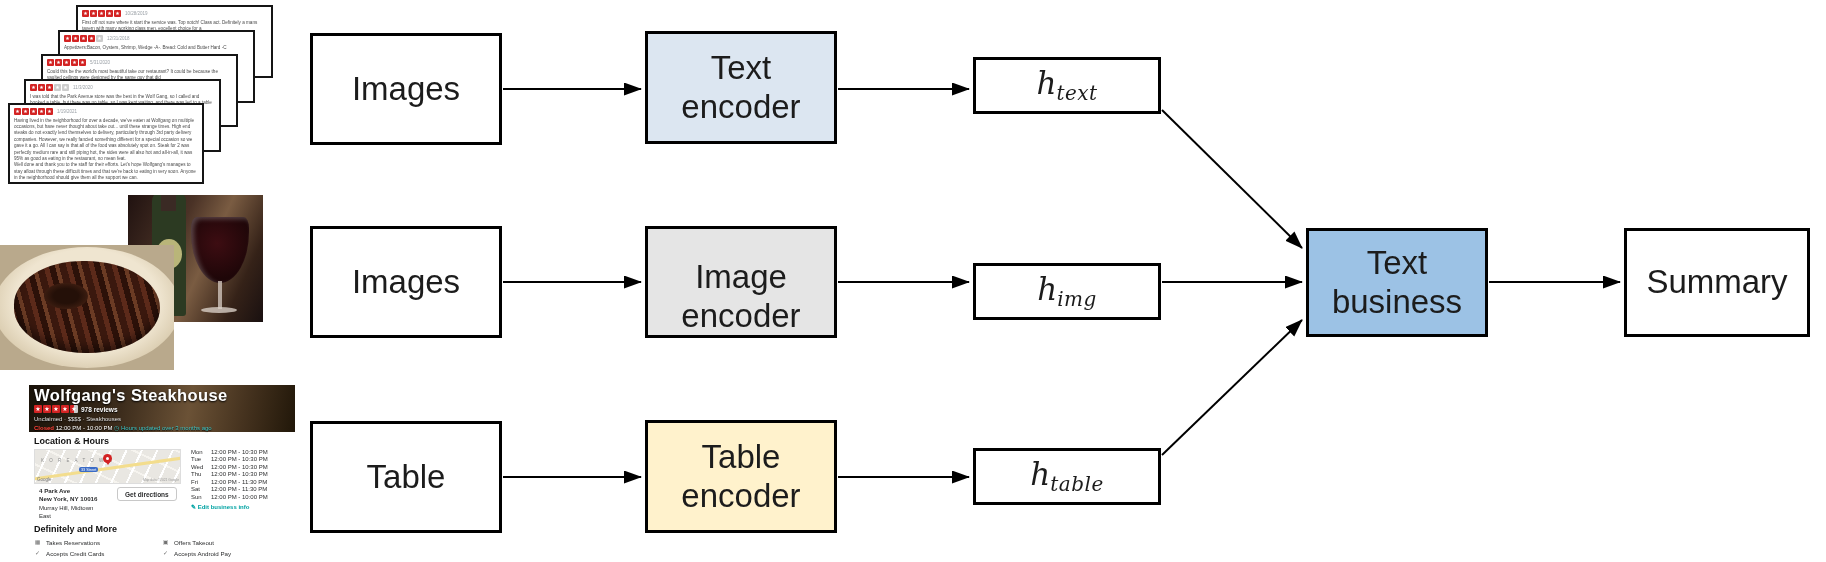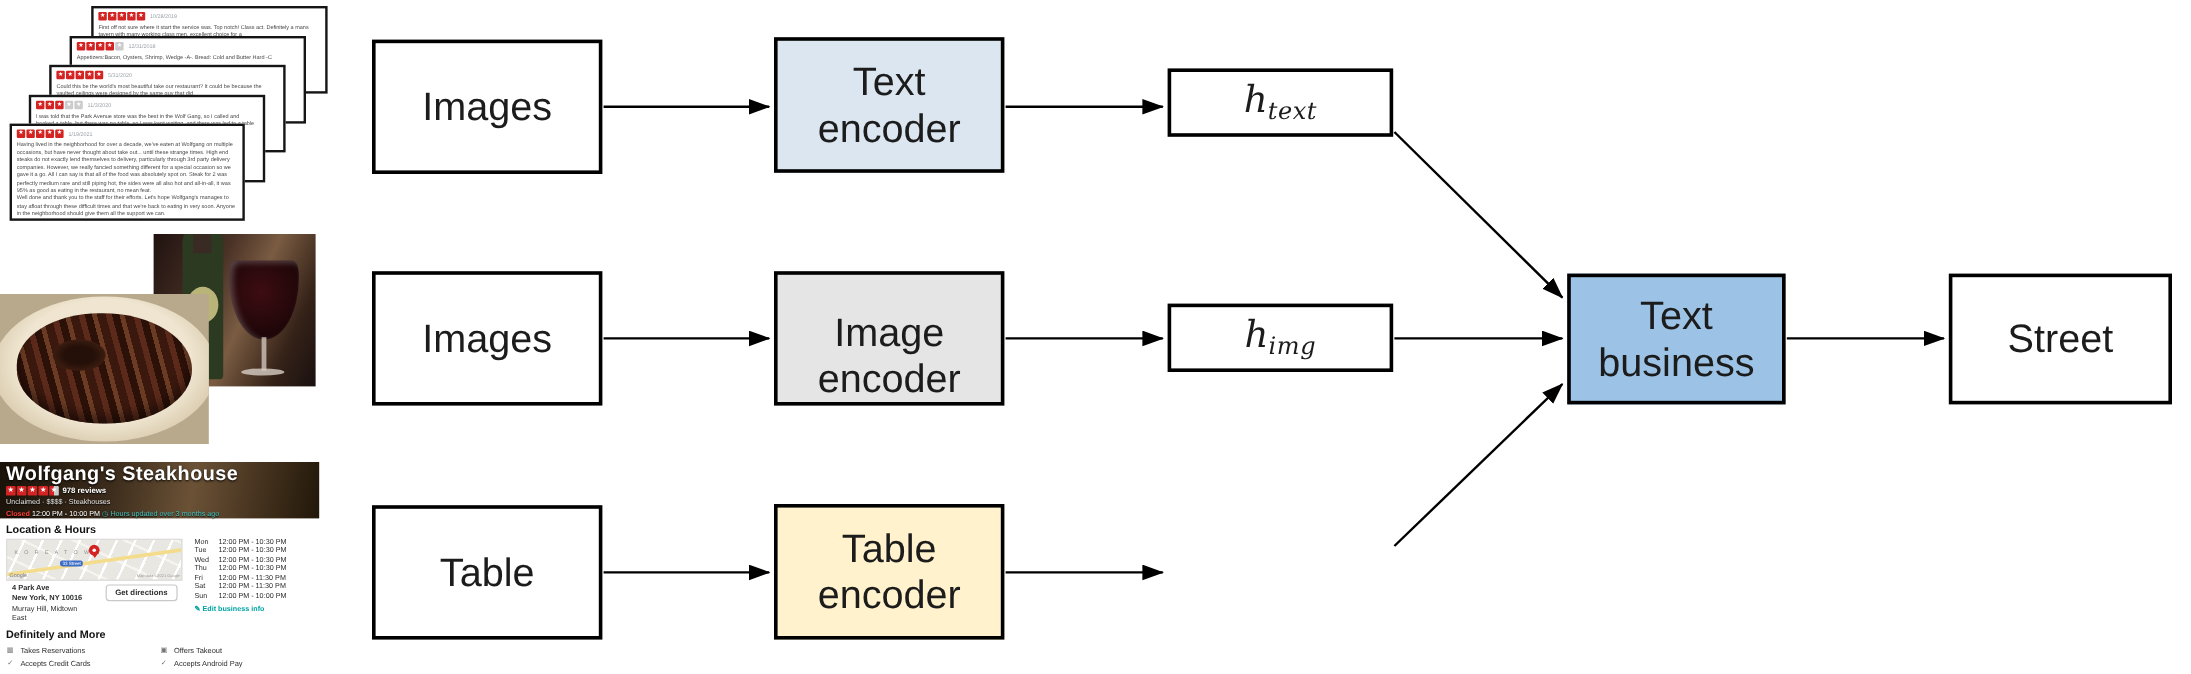--- a/index.html
+++ b/index.html
@@ -41,21 +41,21 @@
       border-radius:50%;opacity:.8;}
   .steak-photo{left:0;top:245px;width:174px;height:125px;background:#b9a98c;}
   .plate{position:absolute;left:-6px;top:2px;width:186px;height:121px;border-radius:50%;
       background:radial-gradient(ellipse at 50% 45%,#efe5d0 55%,#d9cbae 75%,#c3b292 100%);}
   .steak{position:absolute;left:14px;top:16px;width:146px;height:92px;border-radius:48% 52% 50% 50%;
       background:repeating-linear-gradient(75deg,#3a180e 0 7px,#5c2a1a 7px 12px,#2c1109 12px 18px,#6b3b24 18px 22px);
       box-shadow:inset 0 -6px 10px rgba(0,0,0,.45);}
   .steak-bone{position:absolute;left:44px;top:38px;width:44px;height:26px;border-radius:50%;
       background:radial-gradient(#241008 40%,#4a2415 90%);}
   
-  .biz{position:absolute;left:0;top:385px;width:266px;height:152px;background:#fff;font-size:6px;color:#2d2e2f;}
+  .biz{position:absolute;left:0;top:385px;width:266px;height:152px;background:#fff;font-size:6px;color:#2d2e2f;padding-left:29px;}
   .biz-header{position:relative;width:100%;height:47px;
       background:linear-gradient(100deg,#191209 0%,#3c2c1c 35%,#6b5236 60%,#46331f 80%,#211709 100%);
       color:#fff;padding:2px 5px;box-sizing:border-box;}
   .biz-name{font-size:16.5px;font-weight:bold;letter-spacing:.4px;text-shadow:0 1px 2px #000;line-height:1.05;}
   .biz-rating-row{display:flex;align-items:center;gap:3px;margin-top:1px;}
   .biz-rating-row .star{width:8px;height:8px;line-height:8px;font-size:6px;}
   .biz-reviews{font-size:6.5px;font-weight:bold;text-shadow:0 1px 1px #000;}
   .biz-meta{font-size:6px;color:#e3e3e3;margin-top:2.5px;text-shadow:0 1px 1px #000;}
   .biz-status{font-size:6px;margin-top:2px;text-shadow:0 1px 1px #000;}
   .biz-closed{color:#ff4136;font-weight:bold;}
@@ -289,42 +289,45 @@
 
   <div class="node small" style="left:973px;top:57px;width:188px;height:57px;">
     <span class="math"><span>h</span><sub>text</sub></span>
   </div>
   <div class="node" style="left: 645px; top: 226px; width: 192px; height: 112px; background: #e5e5e5; align-items: flex-end;">
     <span>
       <span>Image</span><br>
       <span>encoder</span>
     </span>
   </div>
-  <div class="node small" style="left:973px;top:253px;width:188px;height:57px;">
+  <div class="node small" style="left:973px;top:263px;width:188px;height:57px;">
     <span class="math"><span>h</span><sub>img</sub></span>
   </div>
 
   <div class="node" style="left:310px;top:421px;width:192px;height:112px;">
     <span>Table</span>
   </div>
   <div class="node" style="left: 645px; top: 420px; width: 192px; height: 113px; background: rgb(255, 242, 204);">
     <span>
       <span>Table</span><br>
       <span>encoder</span>
     </span>
   </div>
+  <div class="node small" style="left:973px;top:448px;width:188px;height:57px;">
+    <span class="math"><span>h</span><sub>table</sub></span>
+  </div>
 
   <div class="node" style="left: 1306px; top: 228px; width: 182px; height: 109px; background: rgb(156, 194, 229);">
     <span>
       <span>Text</span><br>
       <span>business</span>
     </span>
   </div>
   <div class="node" style="left:1624px;top:228px;width:186px;height:109px;">
-    <span>Street</span>
+    <span>Summary</span>
   </div>
 
   <svg class="edges" width="1826" height="562">
     <defs>
       <marker id="arrow" markerUnits="userSpaceOnUse" markerWidth="20" markerHeight="16" refX="17" refY="6.5" orient="auto">
         <path d="M0,0 L18,6.5 L0,13 Z" fill="#000"></path>
       </marker>
     </defs>
     <line x1="503" y1="89" x2="641" y2="89" stroke="#000" stroke-width="2" marker-end="url(#arrow)"></line>
     <line x1="838" y1="89" x2="969" y2="89" stroke="#000" stroke-width="2" marker-end="url(#arrow)"></line>

